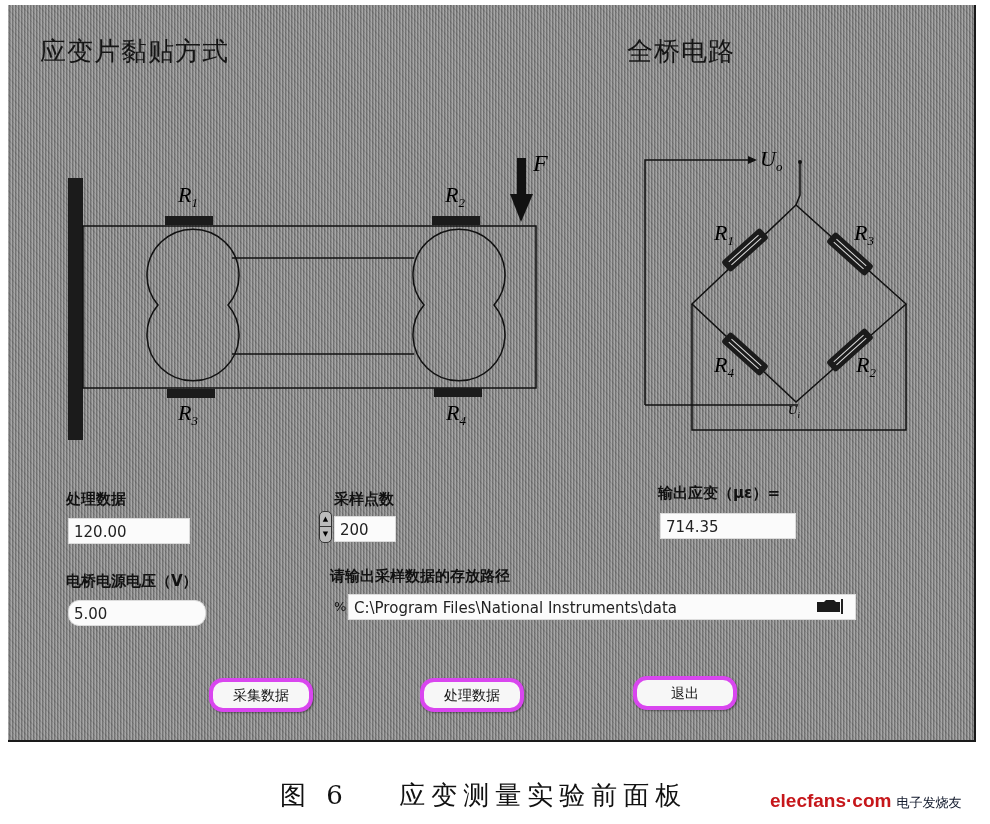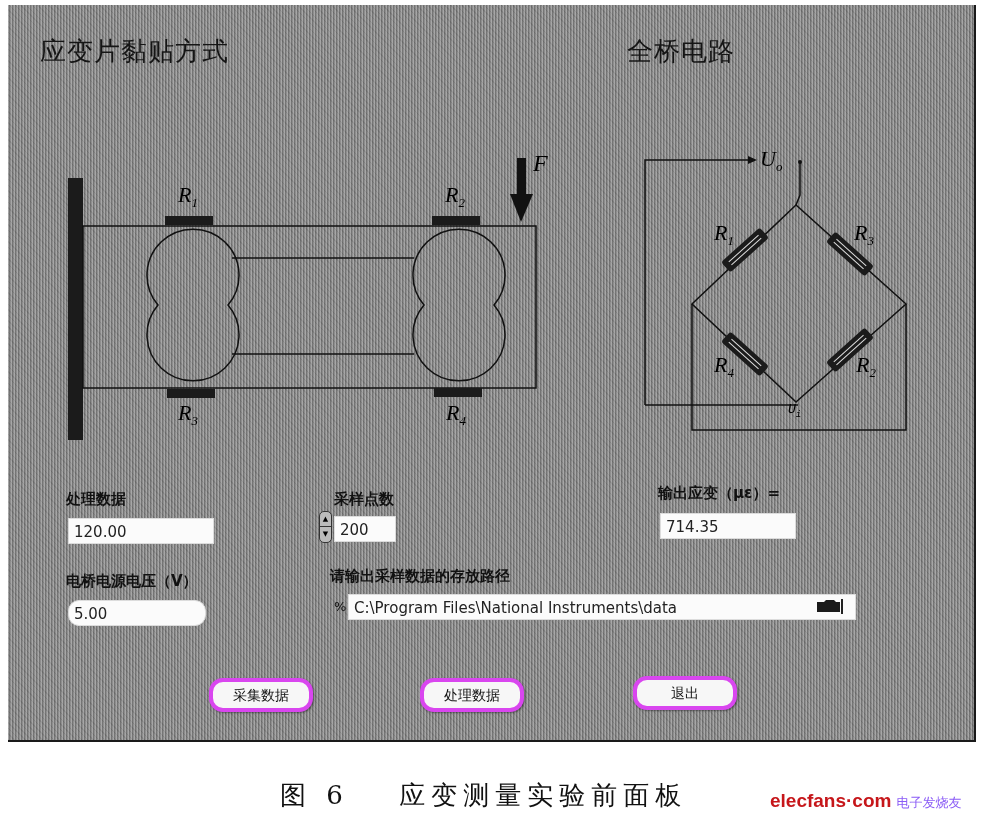--- a/index.html
+++ b/index.html
@@ -15,21 +15,21 @@
     }
     .abs { position: absolute; }
     .section-title { font-family: "DejaVu Serif", serif; font-size: 26px; color: #151515; letter-spacing: 1px; }
     .label { font-size: 15px; font-weight: bold; color: #111; }
     .field { background: #fbfbfb; height: 26px; font-size: 15px; color: #222; line-height: 26px;
              padding-left: 5px; box-sizing: border-box; border: 1px solid #dcdcdc; }
     .btn { background: #f7f7f7; border: 4px solid #d946ef; border-radius: 14px; height: 26px; line-height: 26px;
            text-align: center; font-size: 14px; color: #111; box-shadow: 1px 1px 2px rgba(0,0,0,0.4); cursor: pointer; }
     .caption { font-family: "DejaVu Serif", serif; font-size: 26px; color: #111; letter-spacing: 6px; }
     .logo { font-family: "Liberation Sans", sans-serif; font-size: 19px; color: #c6161a; font-weight: bold; }
-    .logo-cn { font-family: "DejaVu Serif", serif; font-size: 13px; color: #8b5cf6; }
+    .logo-cn { font-family: "DejaVu Serif", serif; font-size: 13px; color: #0f172a; }
   </style>
 </head>
 <body>
 
 <div class="panel"></div>
 
 <div class="abs section-title" style="left:40px; top:34px;">应变片黏贴方式</div>
 <div class="abs section-title" style="left:627px; top:34px;">全桥电路</div>
 
 <svg class="abs" style="left:50px; top:150px;" width="510" height="320">
@@ -89,28 +89,28 @@
       <line x1="-20" y1="2" x2="20" y2="2" stroke="#ddd" stroke-width="1"></line>
     </g>
   <g transform="translate(230,210) rotate(-42)">
       <rect x="-26" y="-7" width="52" height="14" rx="3" fill="#1b1b1b"></rect>
       <line x1="-20" y1="-2" x2="20" y2="-2" stroke="#ddd" stroke-width="1"></line>
       <line x1="-20" y1="2" x2="20" y2="2" stroke="#ddd" stroke-width="1"></line>
     </g>
 </svg>
 
 <div class="abs" style="left:760px; top:146px; font-family:'Liberation Serif',serif; font-style:italic; font-size:22px;"><span>U</span><sub style="font-size:13px;">o</sub></div>
-<div class="abs" style="left:788px; top:402px; font-family:Liberation Mono, monospace; font-style:italic; font-size:13px;text-align:right;"><span>U</span><sub style="font-size:9px;">i</sub></div>
+<div class="abs" style="left:788px; top:402px; font-family:Liberation Serif, serif; font-style:italic; font-size:13px;text-align:right;"><span>U</span><sub style="font-size:9px;">i</sub></div>
 <div class="abs" style="left:714px; top:220px; font-family:'Liberation Serif',serif; font-style:italic; font-size:22px;"><span>R</span><sub style="font-size:13px;">1</sub></div>
 <div class="abs" style="left:854px; top:220px; font-family:'Liberation Serif',serif; font-style:italic; font-size:22px;"><span>R</span><sub style="font-size:13px;">3</sub></div>
 <div class="abs" style="left:714px; top:352px; font-family:'Liberation Serif',serif; font-style:italic; font-size:22px;"><span>R</span><sub style="font-size:13px;">4</sub></div>
 <div class="abs" style="left:856px; top:352px; font-family:'Liberation Serif',serif; font-style:italic; font-size:22px;"><span>R</span><sub style="font-size:13px;">2</sub></div>
 
 <div class="abs label" style="left:66px; top:490px;">处理数据</div>
-<div class="abs field" style="left:68px; top:518px; width:146px;">120.00</div>
+<div class="abs field" style="left:68px; top:518px; width:122px;">120.00</div>
 
 <div class="abs label" style="left:66px; top:572px;text-align:center;">电桥电源电压（V）</div>
 <div class="abs field" style="left:68px; top:600px; width:138px;border-radius:11px;">5.00</div>
 
 <div class="abs label" style="left:334px; top:490px;">采样点数</div>
 <div class="abs" style="left:319px; top:511px; width:11px; height:30px; border:1px solid #333; border-radius:5px; background:#bbb;">
   <div style="height:14px; border-bottom:1px solid #333; font-size:7px; text-align:center; line-height:14px;">▲</div>
   <div style="height:14px; font-size:7px; text-align:center; line-height:14px;">▼</div>
 </div>
 <div class="abs field" style="left:334px; top:516px; width:62px;">200</div>

